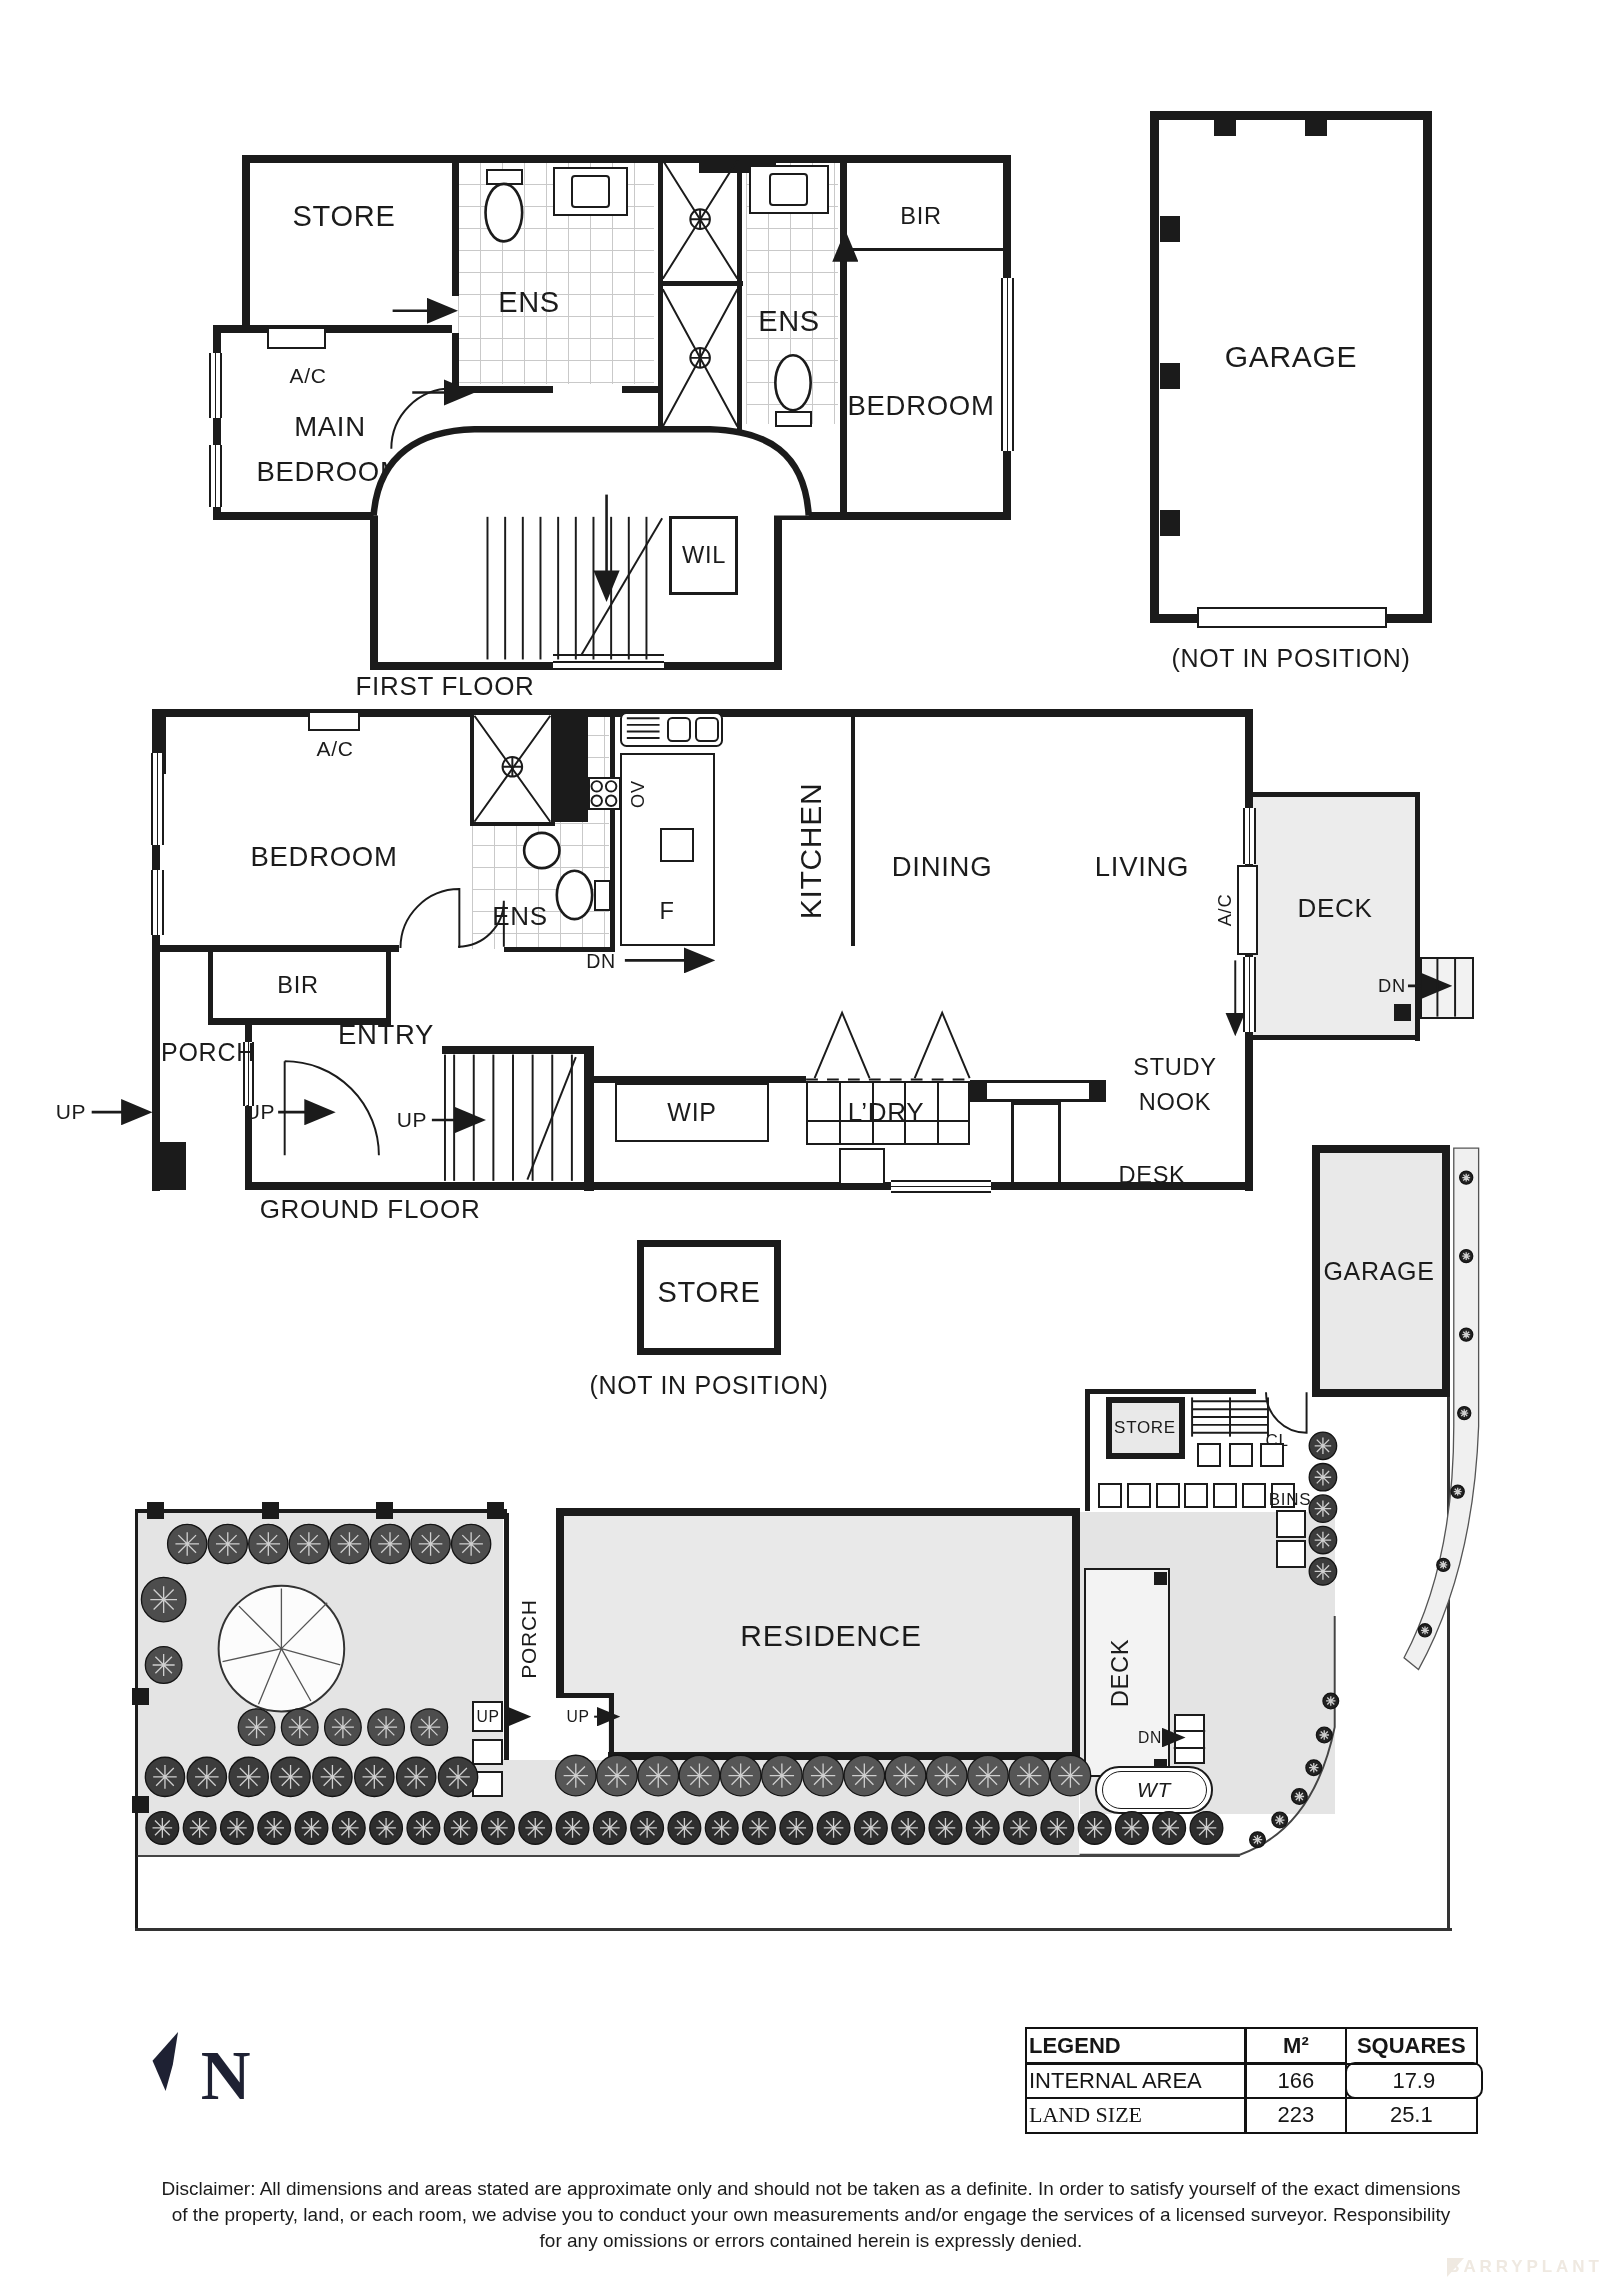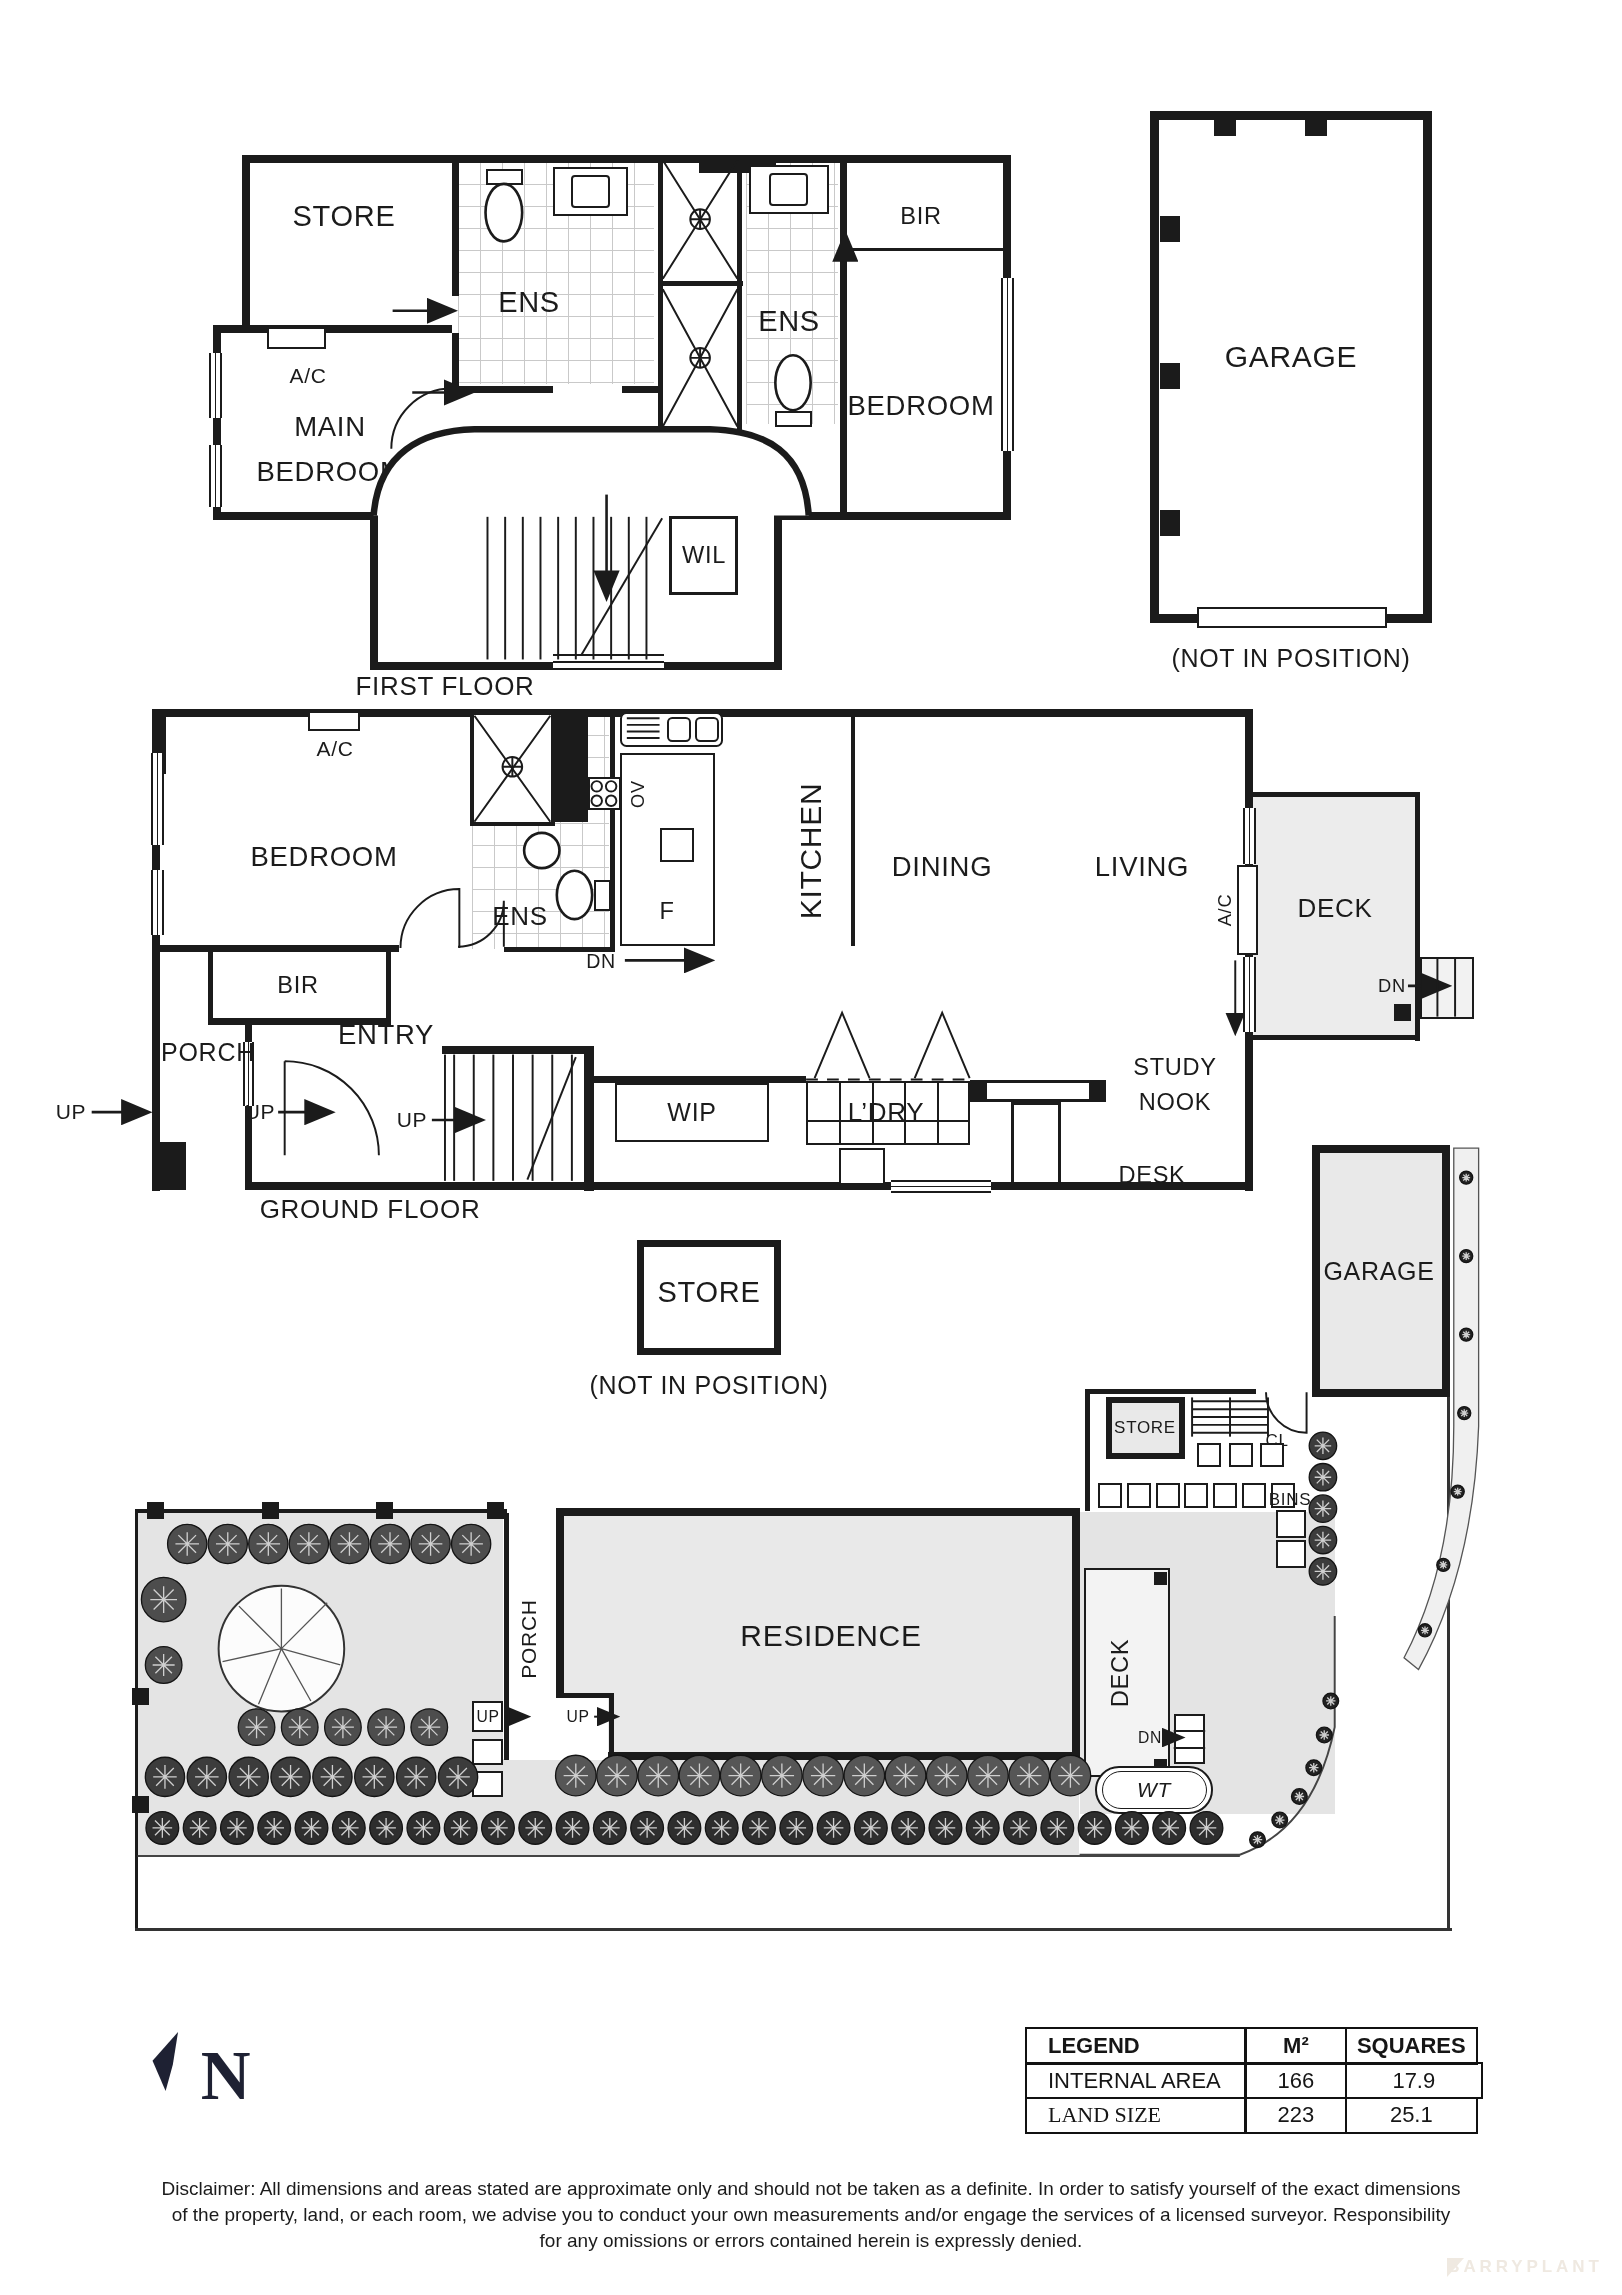--- a/index.html
+++ b/index.html
@@ -10,21 +10,21 @@
   .lb.rot{transform:translate(-50%,-50%) rotate(-90deg);}
   .box{position:absolute;background:#fff;border:2.6px solid #1b1b1b;box-sizing:border-box;}
   .gfill{position:absolute;background:#e9e9e9;}
   .tile{position:absolute;background-image:
      repeating-linear-gradient(#c9c9c9 0 0.7px, transparent 0.7px 22px),
      repeating-linear-gradient(90deg,#c9c9c9 0 0.7px, transparent 0.7px 22px);}
   .winV{position:absolute;background:linear-gradient(90deg,#1b1b1b 0 2px,#fff 2px calc(50% - 0.7px),#1b1b1b calc(50% - 0.7px) calc(50% + 0.7px),#fff calc(50% + 0.7px) calc(100% - 2px),#1b1b1b calc(100% - 2px) 100%);}
   .winH{position:absolute;background:linear-gradient(#1b1b1b 0 2px,#fff 2px calc(50% - 0.7px),#1b1b1b calc(50% - 0.7px) calc(50% + 0.7px),#fff calc(50% + 0.7px) calc(100% - 2px),#1b1b1b calc(100% - 2px) 100%);}
   svg#overlay{position:absolute;left:0;top:0;}
   .legend-cell{box-sizing:border-box;border:2.6px solid #111;display:flex;align-items:center;
-               font-size:22px;padding-left:21px;}
+               font-size:22px;padding-left:2px;}
   .legend-cell.num{justify-content:center;padding-left:0;}
 </style>
 </head>
 <body>
 
 <div id="canvas">
 
   <div class="tile" style="left:458px;top:162px;width:196px;height:222px;"></div>
   <div class="tile" style="left:746px;top:162px;width:92px;height:262px;"></div>
 
@@ -260,21 +260,21 @@
 
   <div style="position:absolute;left:1025px;top:2027px;width:459px;">
     <div style="display:flex;font-weight:700;">
       <div class="legend-cell" style="width:222px;height:38px;">LEGEND</div>
       <div class="legend-cell num" style="width:103px;height:38px;margin-left:-2.6px;">M²</div>
       <div class="legend-cell num" style="width:133px;height:38px;margin-left:-2.6px;">SQUARES</div>
     </div>
     <div style="display:flex;margin-top:-2.6px;">
       <div class="legend-cell" style="width:222px;height:37px;">INTERNAL AREA</div>
       <div class="legend-cell num" style="width:103px;height:37px;margin-left:-2.6px;">166</div>
-      <div class="legend-cell num" style="width:138px;height:37px;margin-left:-2.6px;">17.9</div>
+      <div class="legend-cell num" style="width:138px;height:37px;margin-left:-2.6px;border-radius:10px;">17.9</div>
     </div>
     <div style="display:flex;margin-top:-2.6px;">
       <div class="legend-cell" style="width:222px;height:37px;font-family:Liberation Serif, serif;">LAND SIZE</div>
       <div class="legend-cell num" style="width:103px;height:37px;margin-left:-2.6px;">223</div>
       <div class="legend-cell num" style="width:133px;height:37px;margin-left:-2.6px;">25.1</div>
     </div>
   </div>
 
   <div class="lb" style="left:226px;top:2076px;font-family:'Liberation Serif',serif;font-weight:700;font-size:69px;color:#1e2133;">N</div>
 

